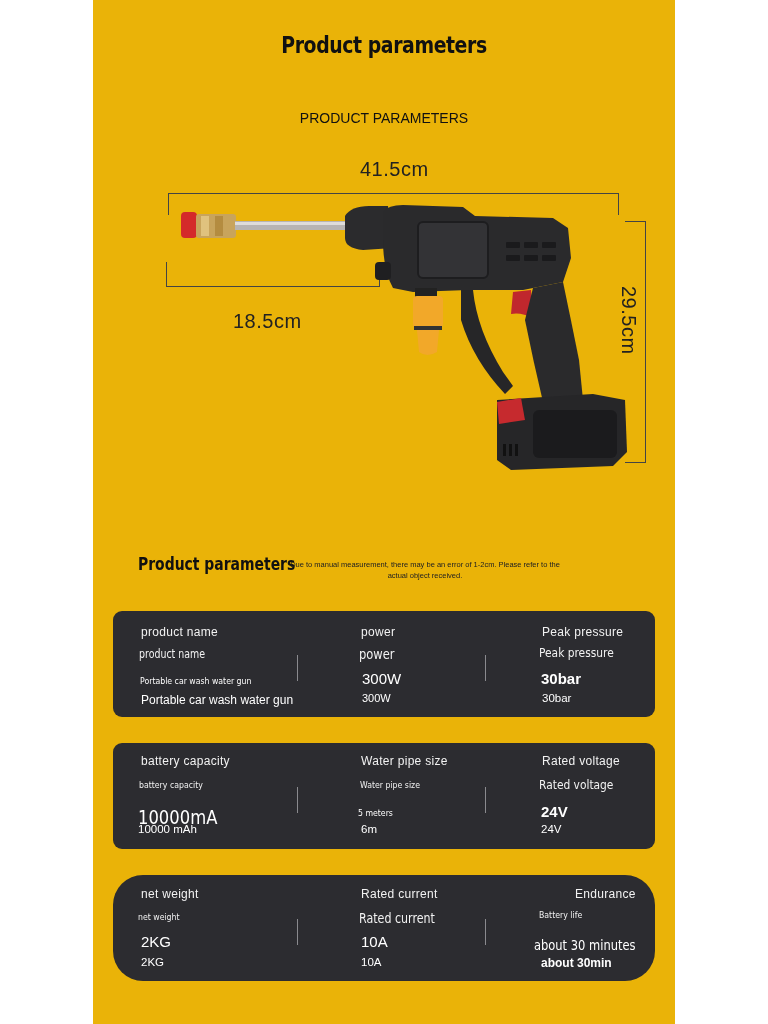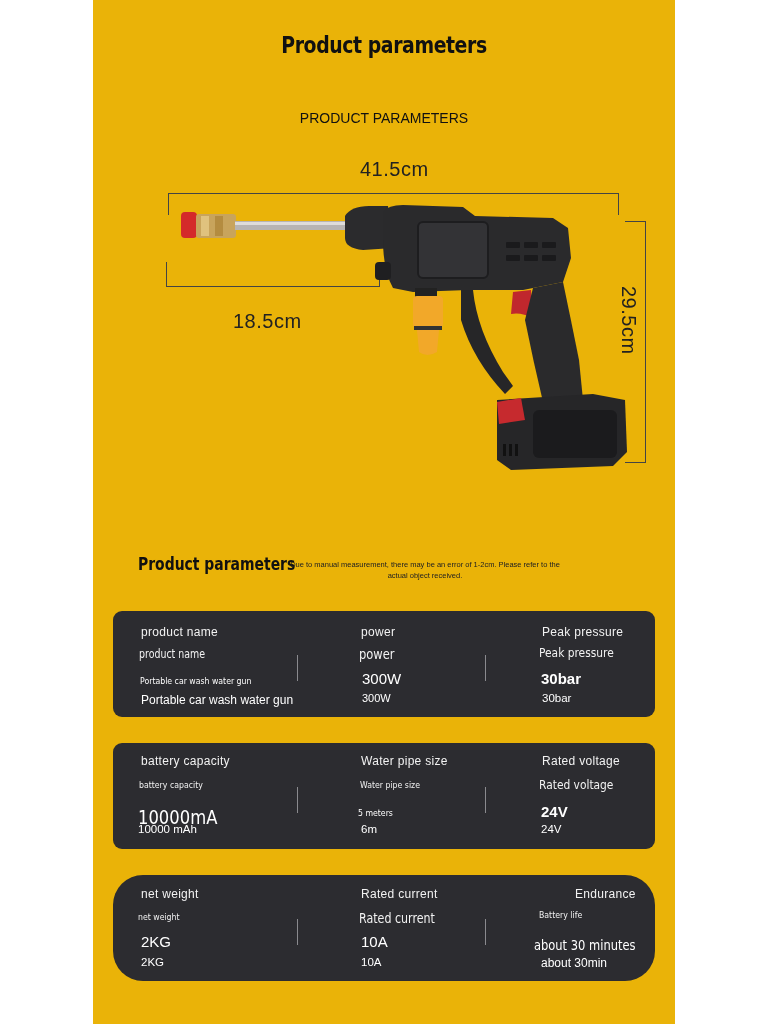--- a/index.html
+++ b/index.html
@@ -176,16 +176,16 @@
 
     <div class="h1" style="left:248px;top:12px;">Rated current</div>
     <div class="h2" style="left:246px;top:35px;font-size:13.5px;">Rated current</div>
     <div class="v1" style="left:248px;top:58px;">10A</div>
     <div class="v2" style="left:248px;top:81px;font-weight:normal;">10A</div>
     <div class="divider" style="left:372px;"></div>
 
     <div class="h1" style="left:435px;top:12px;margin-left:27px;">Endurance</div>
     <div class="h2 small" style="left:426px;top:34px;">Battery life</div>
     <div class="v1 condensed" style="left:421px;top:62px;font-size:14px;">about 30 minutes</div>
-    <div class="v2" style="left:428px;top:81px;font-weight:normal;font-size:12px;">about 30min</div>
+    <div class="v2" style="left:428px;top:81px;font-weight:bold;font-size:12px;">about 30min</div>
   </div>
 
 </div>
 
 </body></html>

